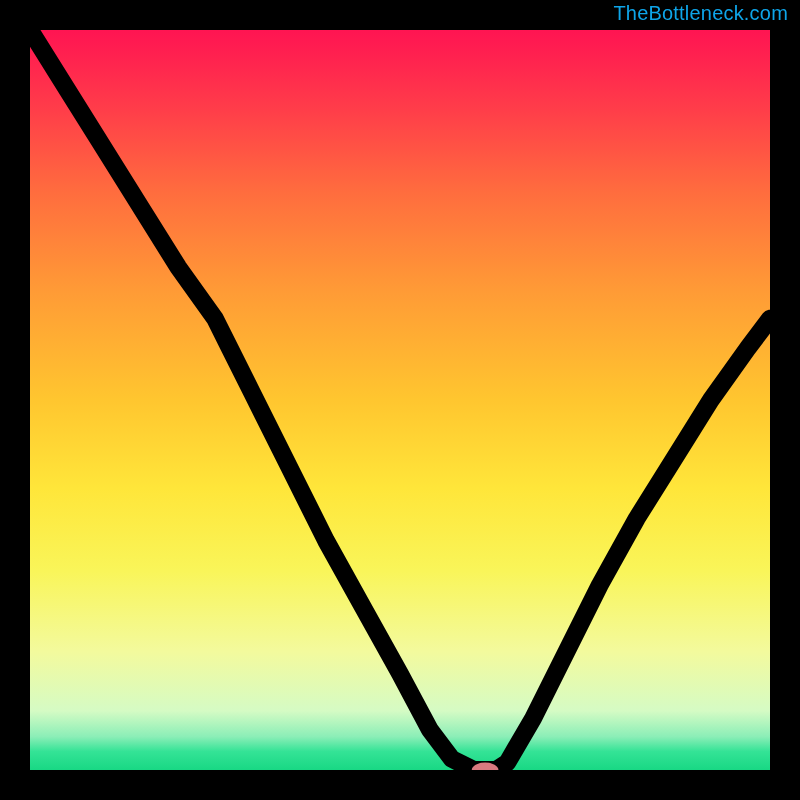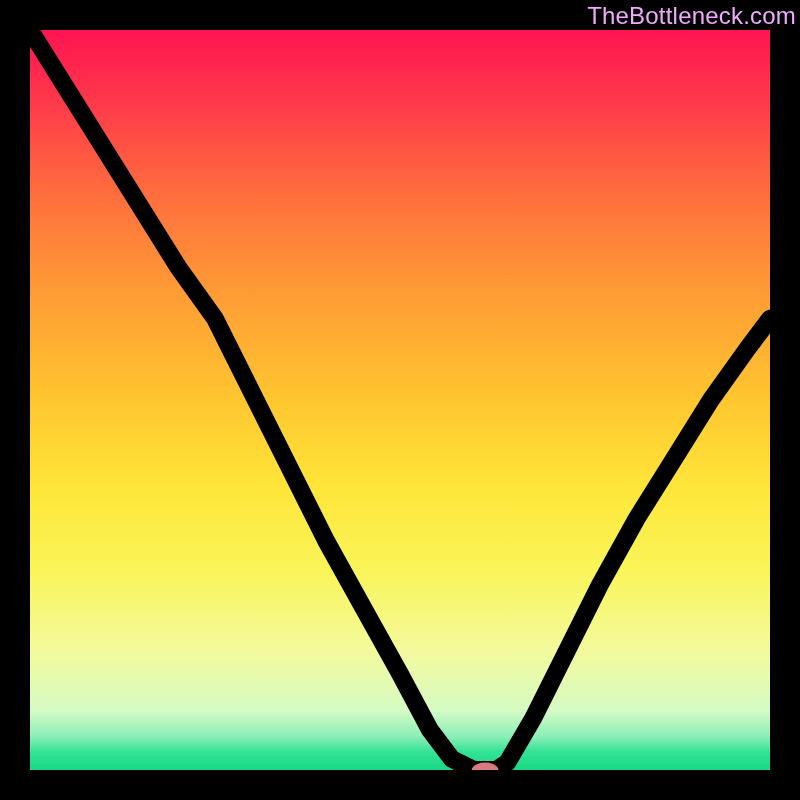--- a/index.html
+++ b/index.html
@@ -13,23 +13,23 @@
   }
   .frame {
     position: relative;
     width: 800px;
     height: 800px;
     background: #000;
   }
   .watermark {
     position: absolute;
     top: 2px;
-    right: 4px;
-    color: #f0abfc;
-    font-size: 24px;
+    right: 12px;
+    color: #0ea5e9;
+    font-size: 20px;
     letter-spacing: 0.2px;
     z-index: 10;
     user-select: none;
   }
   .plot-area {
     position: absolute;
     top: 30px;
     left: 30px;
     width: 740px;
     height: 740px;

